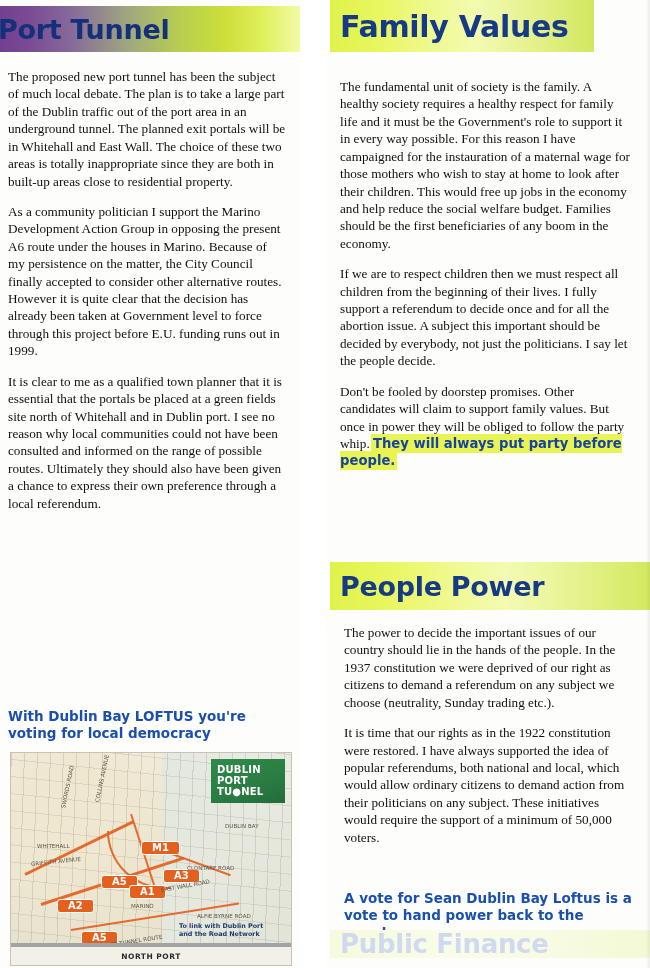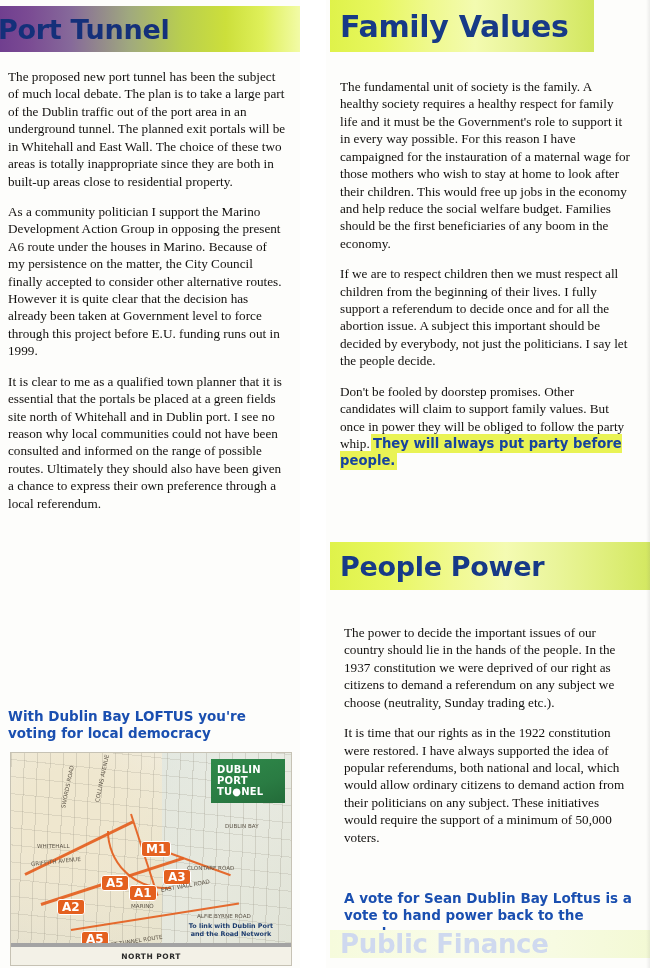--- a/index.html
+++ b/index.html
@@ -61,21 +61,21 @@
        #f3fbb0 55%, #e9f49a 70%, #dfee7c 85%, #d2e75f 100%);
   }
   #banner-family-values .banner-text {
     font-size: 30px;
     color: #173a87;
     left: 10px;
   }
 
   #banner-people-power {
     left: 330px;
-    top: 542px;
+    top: 562px;
     width: 320px;
     height: 48px;
     background: linear-gradient(90deg,
        #dff24a 0%, #e8f75f 18%, #f0f98f 38%,
        #f4fbb2 55%, #eaf59b 70%, #e0ef7e 85%, #d3e860 100%);
   }
   #banner-people-power .banner-text {
     font-size: 27px;
     color: #173a87;
     left: 10px;
@@ -204,26 +204,26 @@
   .route.curve {
     border: none;
     border-left: 2.6px solid #e4601f;
     border-bottom: 2.6px solid #e4601f;
     border-radius: 0 0 0 70px;
     background: transparent;
   }
   .road-badge {
     position: absolute;
     font-family: "DejaVu Sans", sans-serif;
-    font-size: 12px;
+    font-size: 10px;
     font-weight: bold;
     color: #fff;
     background: #e4601f;
     border-radius: 3px;
-    padding: 1px 4px;
+    padding: 1px 10px;
     line-height: 1;
     border: 1px solid #fff;
   }
   .map-label {
     position: absolute;
     font-family: "DejaVu Sans", sans-serif;
     font-size: 5.6px;
     color: #5d5548;
     white-space: nowrap;
     transform-origin: left center;
@@ -248,21 +248,21 @@
   #map-caption {
     position: absolute;
     right: 8px;
     bottom: 26px;
     width: 104px;
     font-family: "DejaVu Sans", sans-serif;
     font-size: 6.4px;
     font-weight: bold;
     color: #1c3c6e;
     line-height: 1.35;
-    text-align: center;
+    text-align: left;
   }
   #map-footer {
     position: absolute;
     left: 0;
     bottom: 0;
     width: 100%;
     height: 18px;
     background: #f3f1e7;
     border-top: 4px solid #a3a3a3;
   }

